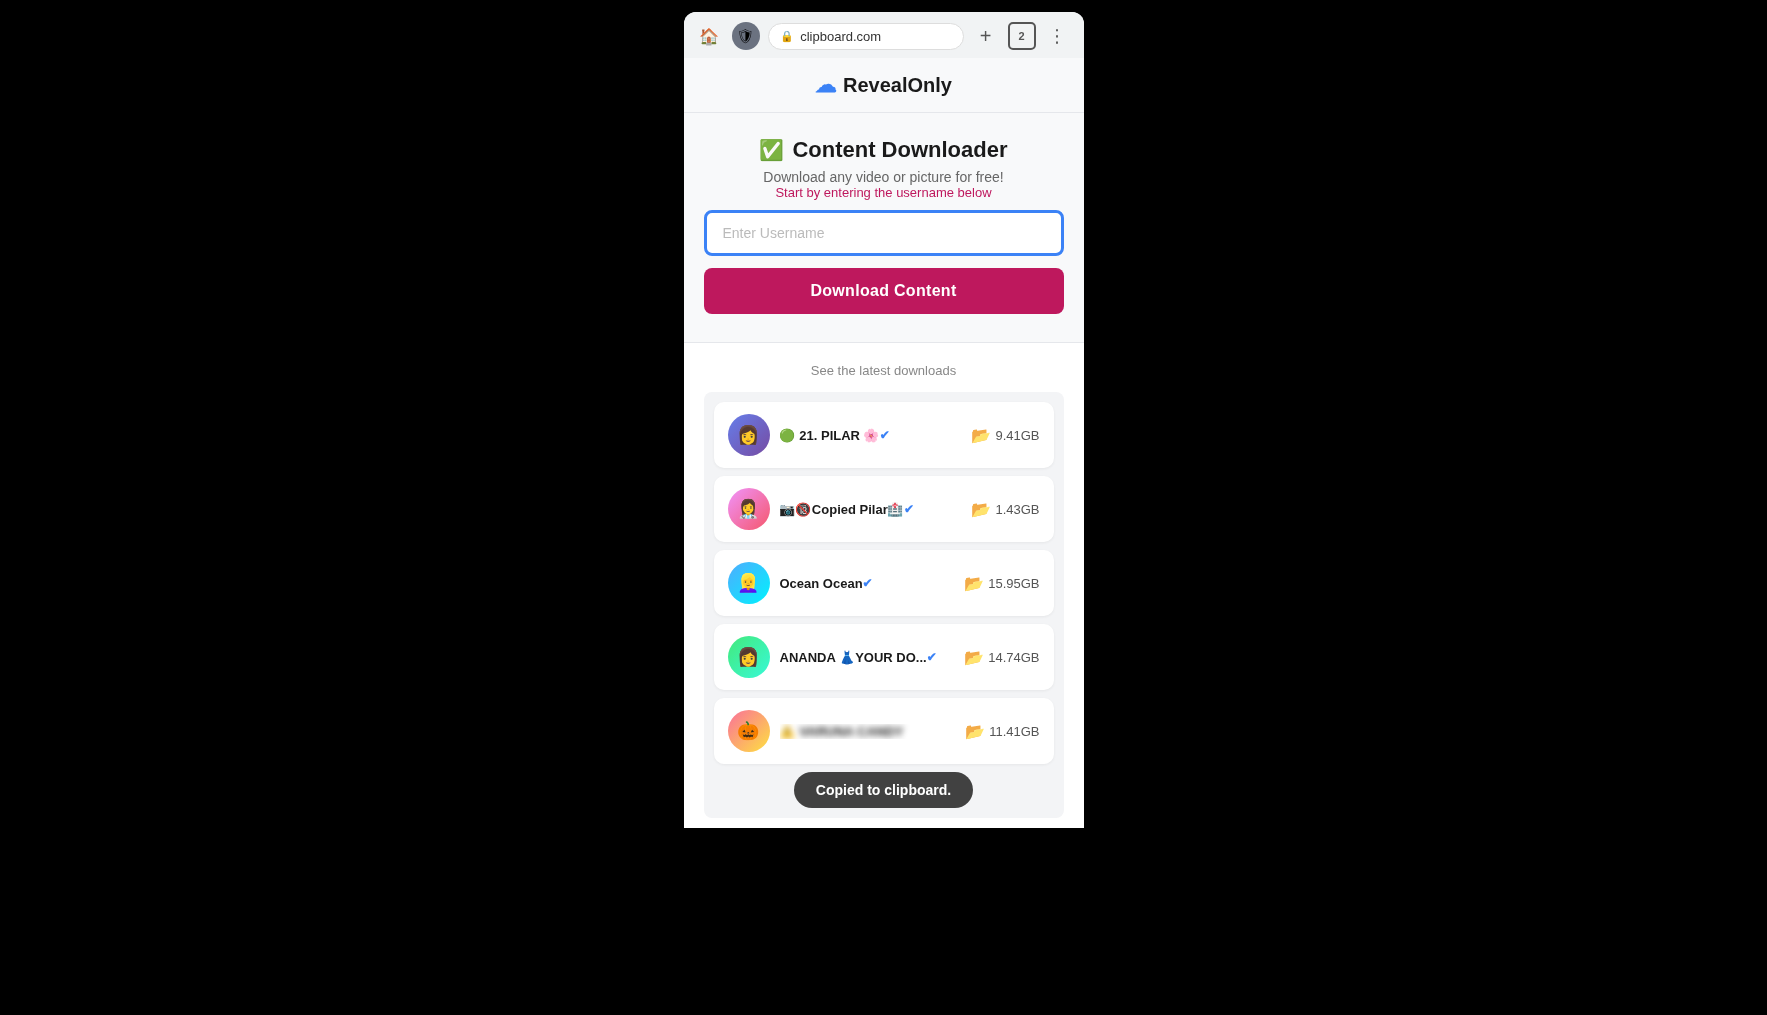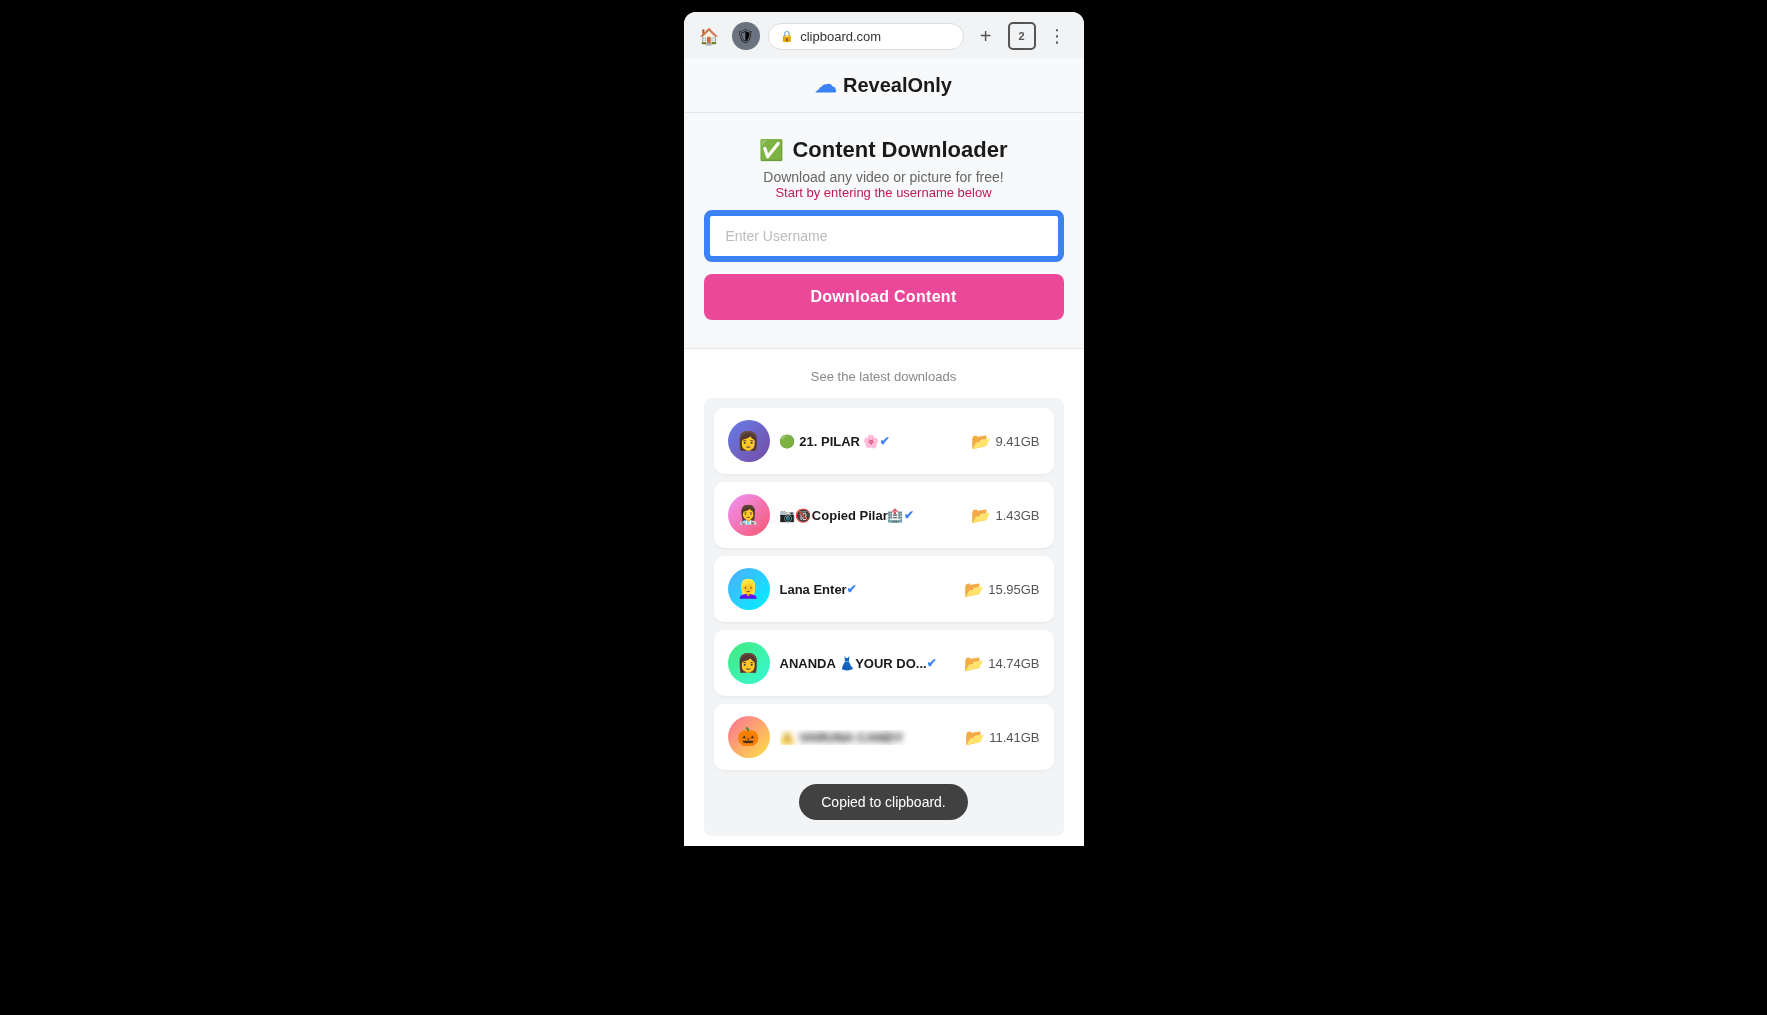--- a/index.html
+++ b/index.html
@@ -168,37 +168,37 @@
 
     .username-hint {
       font-size: 13px;
       color: #be185d;
       margin-bottom: 10px;
     }
 
     .username-input {
       width: 100%;
       padding: 12px 16px;
-      border: 6px solid #3b82f6;
+      border: 3px solid #3b82f6;
       border-radius: 8px;
       font-size: 14px;
       color: #999;
       background: #fff;
       margin-bottom: 12px;
       outline: none;
     }
 
     .username-input::placeholder {
       color: #bbb;
     }
 
     .download-btn {
       width: 100%;
       padding: 14px;
-      background: #ec4899;
+      background: #be185d;
       color: #fff;
       border: none;
       border-radius: 8px;
       font-size: 16px;
       font-weight: 600;
       cursor: pointer;
       letter-spacing: 0.3px;
     }
 
     
@@ -298,27 +298,27 @@
       white-space: nowrap;
     }
 
     .folder-icon {
       font-size: 16px;
     }
 
     
     .clipboard-toast {
       position: relative;
-      margin: 6px auto;
+      margin: 0 auto;
       background: rgba(40, 40, 40, 0.88);
       color: #fff;
       padding: 10px 22px;
       border-radius: 24px;
       font-size: 14px;
-      font-weight: 400;
+      font-weight: 700;
       text-align: left;
       z-index: 10;
     }
 
     
     .activity-item-overlay {
       position: relative;
     }
 
     .activity-name-blurred {
@@ -410,21 +410,21 @@
           <div class="activity-size">
             <span class="folder-icon">📂</span>
             <span>1.43GB</span>
           </div>
         </div>
 
         <div class="activity-item">
           <div class="activity-avatar avatar-3">👱‍♀️</div>
           <div class="activity-info">
             <div class="activity-name">
-              <span>Lana Enter</span>
+              <span>Ocean Ocean</span>
               <span class="activity-verified">✔</span>
             </div>
           </div>
           <div class="activity-size">
             <span class="folder-icon">📂</span>
             <span>15.95GB</span>
           </div>
         </div>
 
         <div class="activity-item">

